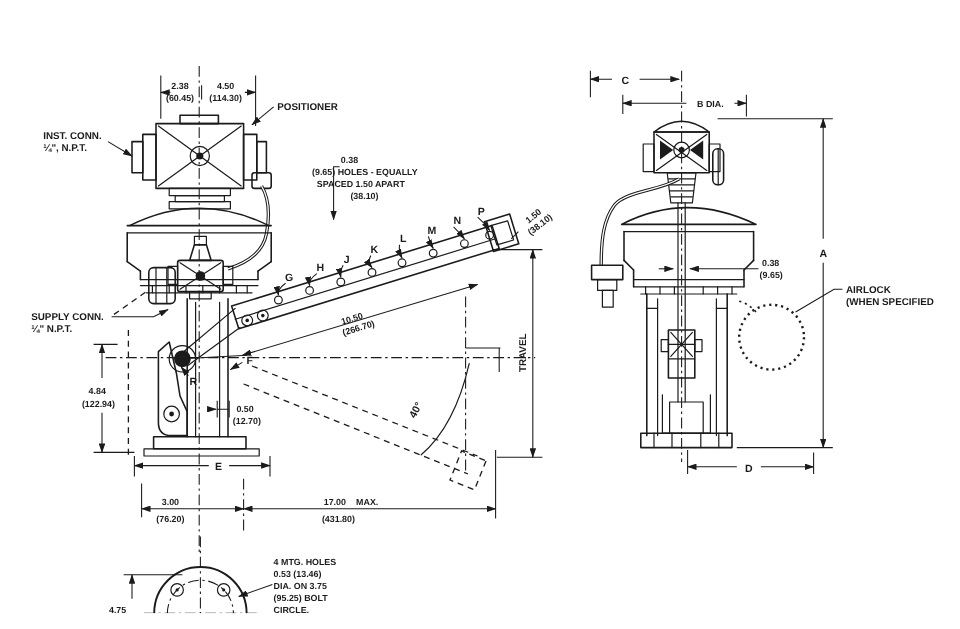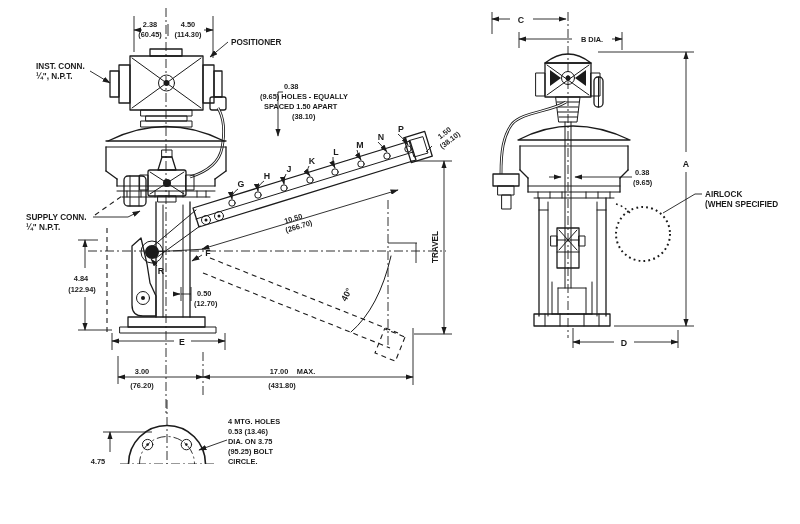--- a/index.html
+++ b/index.html
@@ -1,16 +1,16 @@
 <!DOCTYPE html>
 <html><head>
 <meta charset="utf-8">
 <style>
   html,body{margin:0;padding:0;background:#fff;}
-  .page{position:relative;width:800px;height:464px;background:#fff;overflow:hidden;}
+  .page{position:relative;width:800px;height:464px;background:#fff;overflow:hidden;margin-top:47px;}
   svg{display:block;}
   .t{font-family:"Liberation Sans",sans-serif;font-weight:bold;fill:#1b1b1b;}
   .t7{font-size:7.4px;}
   .t8{font-size:8.2px;}
   .t9{font-size:8.8px;}
   .mid{text-anchor:middle;}
   .o{fill:none;stroke:#1b1b1b;stroke-width:1.3;stroke-linecap:round;stroke-linejoin:round;}
   .o2{fill:none;stroke:#1b1b1b;stroke-width:1;stroke-linecap:round;stroke-linejoin:round;}
   .d{fill:none;stroke:#1b1b1b;stroke-width:0.9;}
   .cl{fill:none;stroke:#1b1b1b;stroke-width:0.9;stroke-dasharray:9 3 2 3;}

